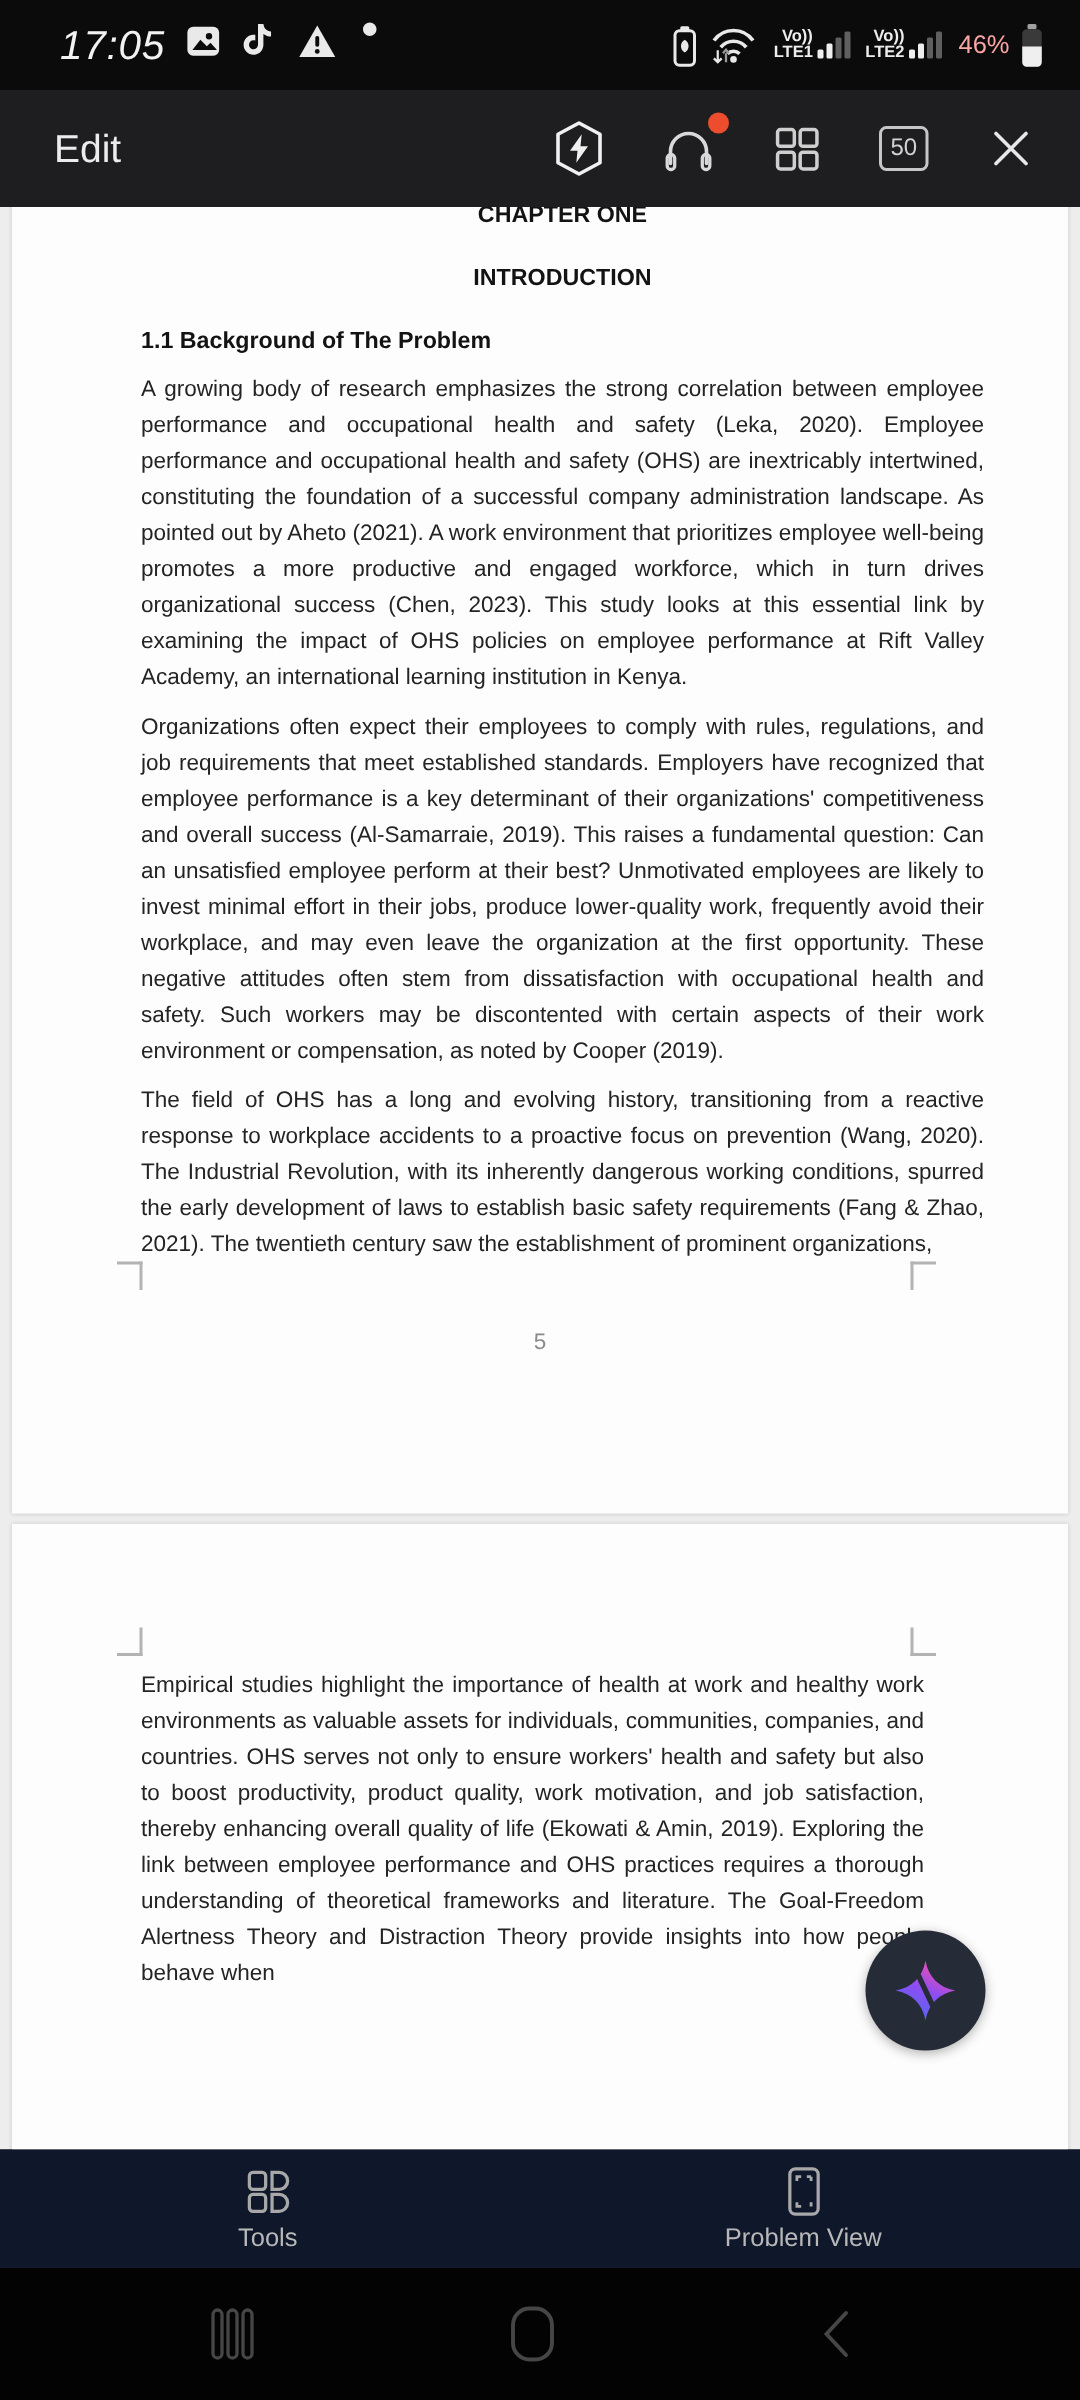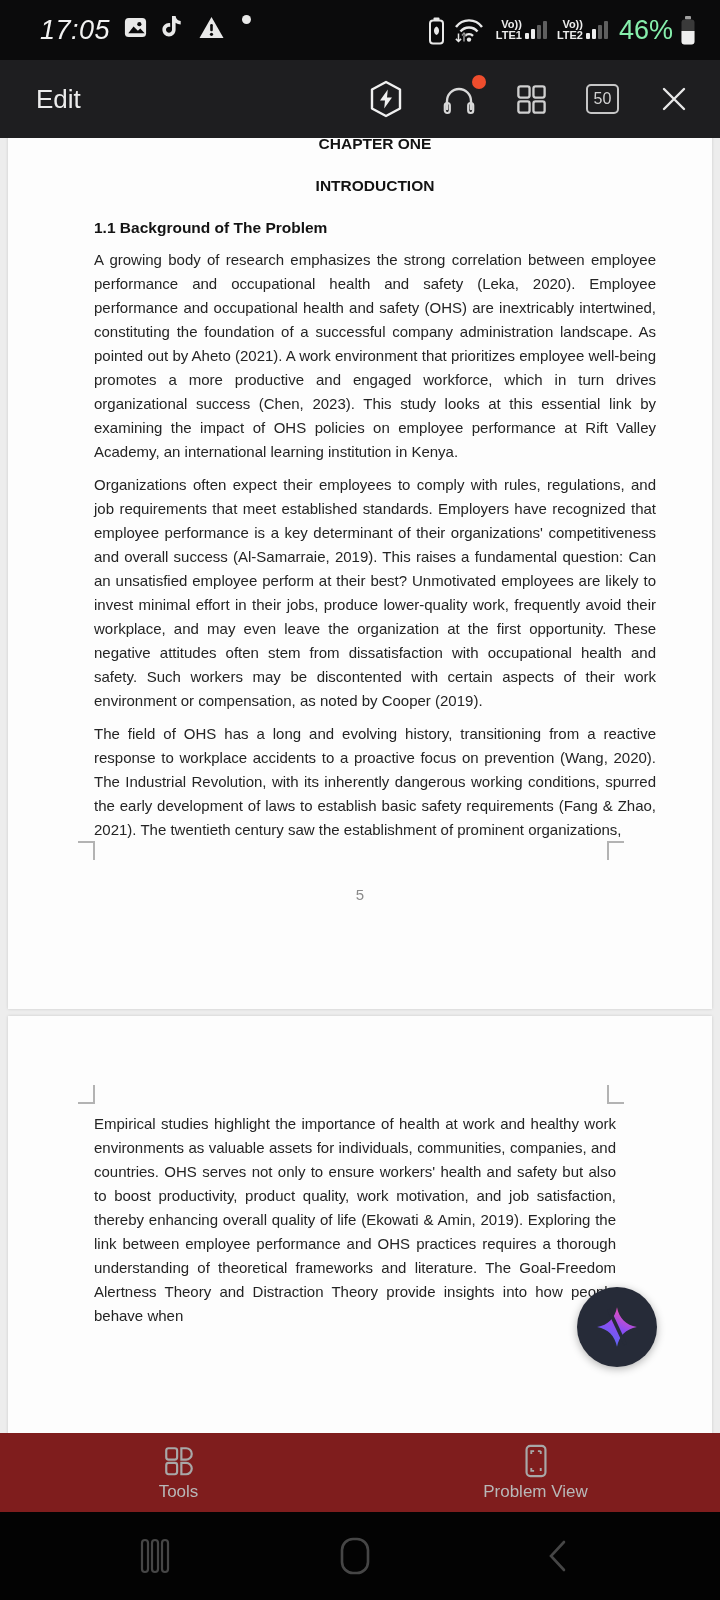--- a/index.html
+++ b/index.html
@@ -13,21 +13,21 @@
   .sb-time{color:#f2f2f2;font-size:27px;letter-spacing:.5px;}
   .sb-dot{width:9px;height:9px;border-radius:50%;background:#e9e9e9;margin-left:4px;}
   .sb-right{display:flex;align-items:center;gap:7px;}
   .sim{display:flex;align-items:flex-end;gap:3px;margin-left:3px;}
   .sim-text{display:flex;flex-direction:column;align-items:flex-end;color:#ededed;
             font-size:11px;line-height:11px;font-weight:bold;}
   .bars{display:flex;align-items:flex-end;gap:2px;padding-bottom:2px;}
   .bars i{display:block;width:4px;border-radius:1px;}
   .b1{height:6px;}.b2{height:10px;}.b3{height:14px;}.b4{height:18px;}
   .lit{background:#efefef;}.dim{background:#5f5f5f;}
-  .sb-pct{color:#86efac;font-size:27px;margin-left:4px;}
+  .sb-pct{color:#fca5a5;font-size:17px;margin-left:4px;}
 
   
   .appbar{position:absolute;top:60px;left:0;width:720px;height:78px;background:#1e1e20;
           display:flex;align-items:center;padding:0 28px 0 36px;box-sizing:border-box;z-index:6;}
   .appbar-title{color:#ececec;font-size:26px;}
   .appbar-icons{margin-left:auto;display:flex;align-items:center;gap:37px;justify-content:flex-end;}
   .icon-btn{position:relative;background:none;border:none;padding:0;margin:0;line-height:0;cursor:pointer;}
   .red-dot{position:absolute;top:-7px;right:-9px;width:14px;height:14px;border-radius:50%;background:#ee4d2d;}
   .badge50{min-width:33px;height:30px;border:2.2px solid #c6c6c6;border-radius:5px;color:#d2d2d2;
            font-size:16px;display:flex;align-items:center;justify-content:center;background:none;padding:0 2px;box-sizing:border-box;cursor:pointer;}
@@ -49,21 +49,21 @@
   .mk-br{right:88px;top:715px;border-top:2px solid #b3b3b3;border-left:2px solid #b3b3b3;}
   .mk-tl{left:70px;top:69px;border-bottom:2px solid #b3b3b3;border-right:2px solid #b3b3b3;}
   .mk-tr{right:88px;top:69px;border-bottom:2px solid #b3b3b3;border-left:2px solid #b3b3b3;}
 
   
   .fab{position:absolute;left:577px;top:1149px;width:80px;height:80px;border-radius:50%;
        background:#262b38;border:none;display:flex;align-items:center;justify-content:center;
        cursor:pointer;z-index:4;box-shadow:0 2px 8px rgba(0,0,0,.3);}
 
   
-  .toolbar{position:absolute;top:1433px;left:0;width:720px;height:79px;background:#7f1d1d;
+  .toolbar{position:absolute;top:1433px;left:0;width:720px;height:79px;background:#0f172a;
            display:flex;align-items:center;padding-right:6px;box-sizing:border-box;z-index:7;}
   .tb-item{flex:1;display:flex;flex-direction:column;align-items:center;justify-content:center;
            gap:5px;background:none;border:none;cursor:pointer;padding:0;}
   .tb-label{color:#b8b8b8;font-size:17px;line-height:18px;white-space:nowrap;}
 
   
   .navbar{position:absolute;top:1512px;left:0;width:720px;height:88px;background:#030303;z-index:7;}
   .nav-btn{position:absolute;top:24px;background:none;border:none;padding:0;line-height:0;cursor:pointer;}
   .nav-recents{left:133px;}
   .nav-home{left:335px;}

